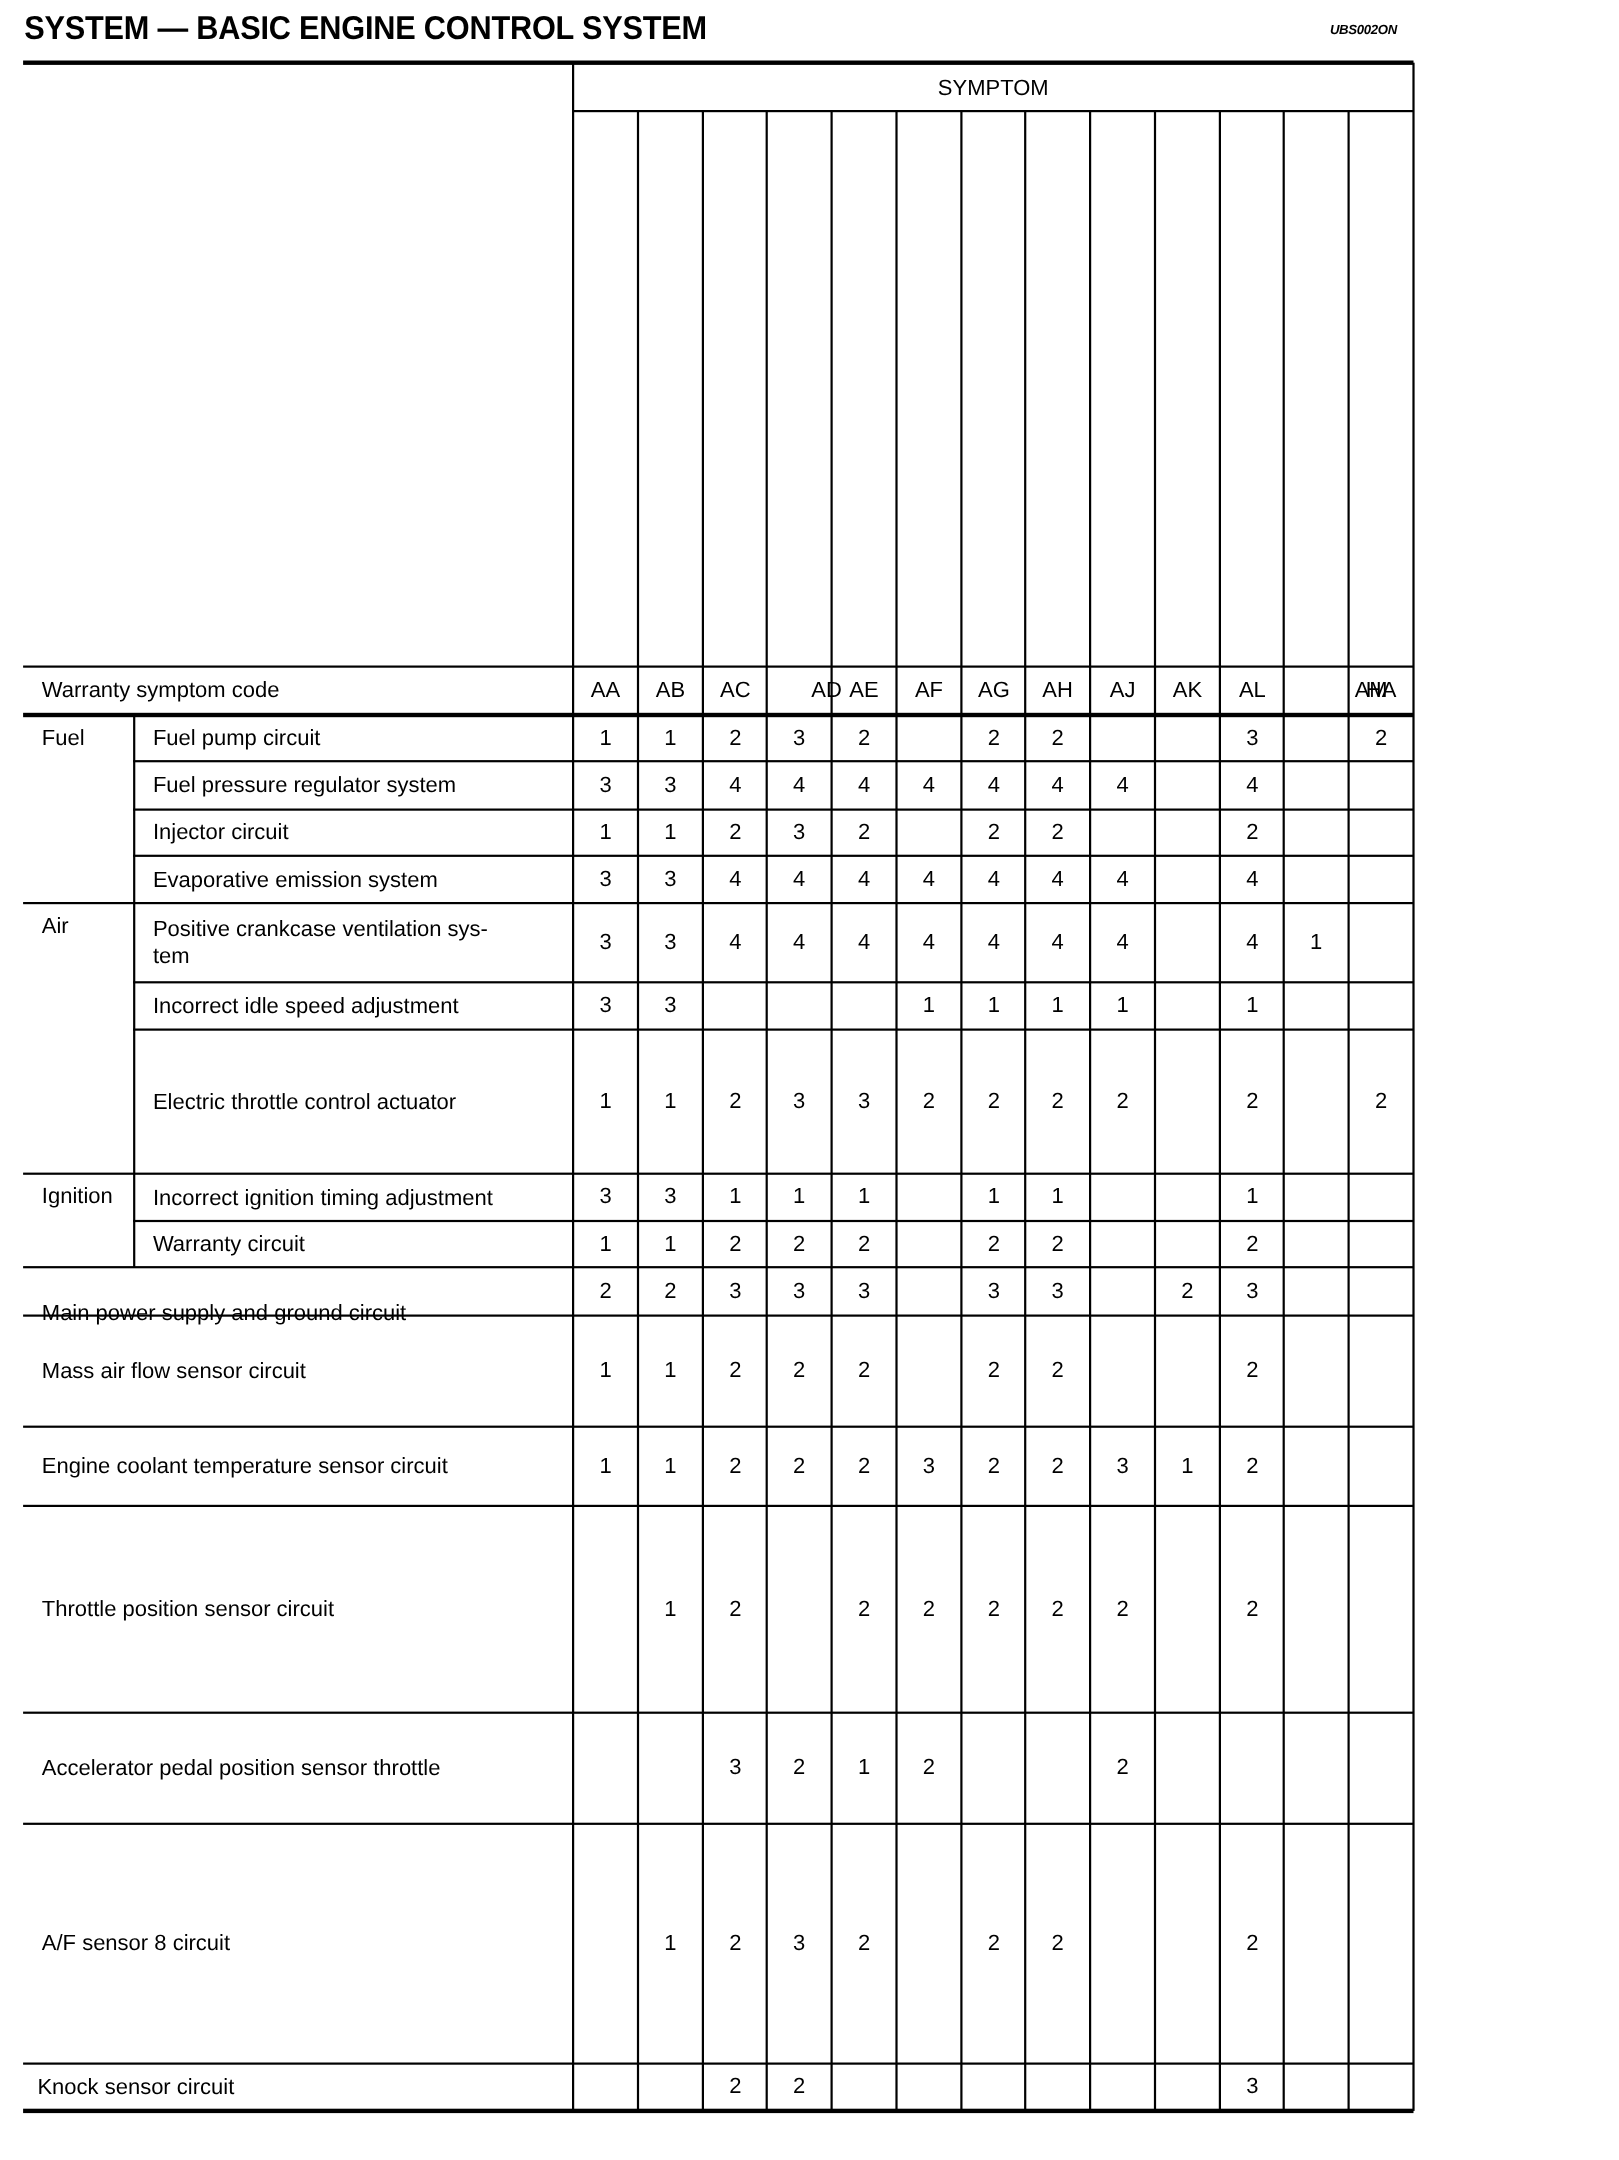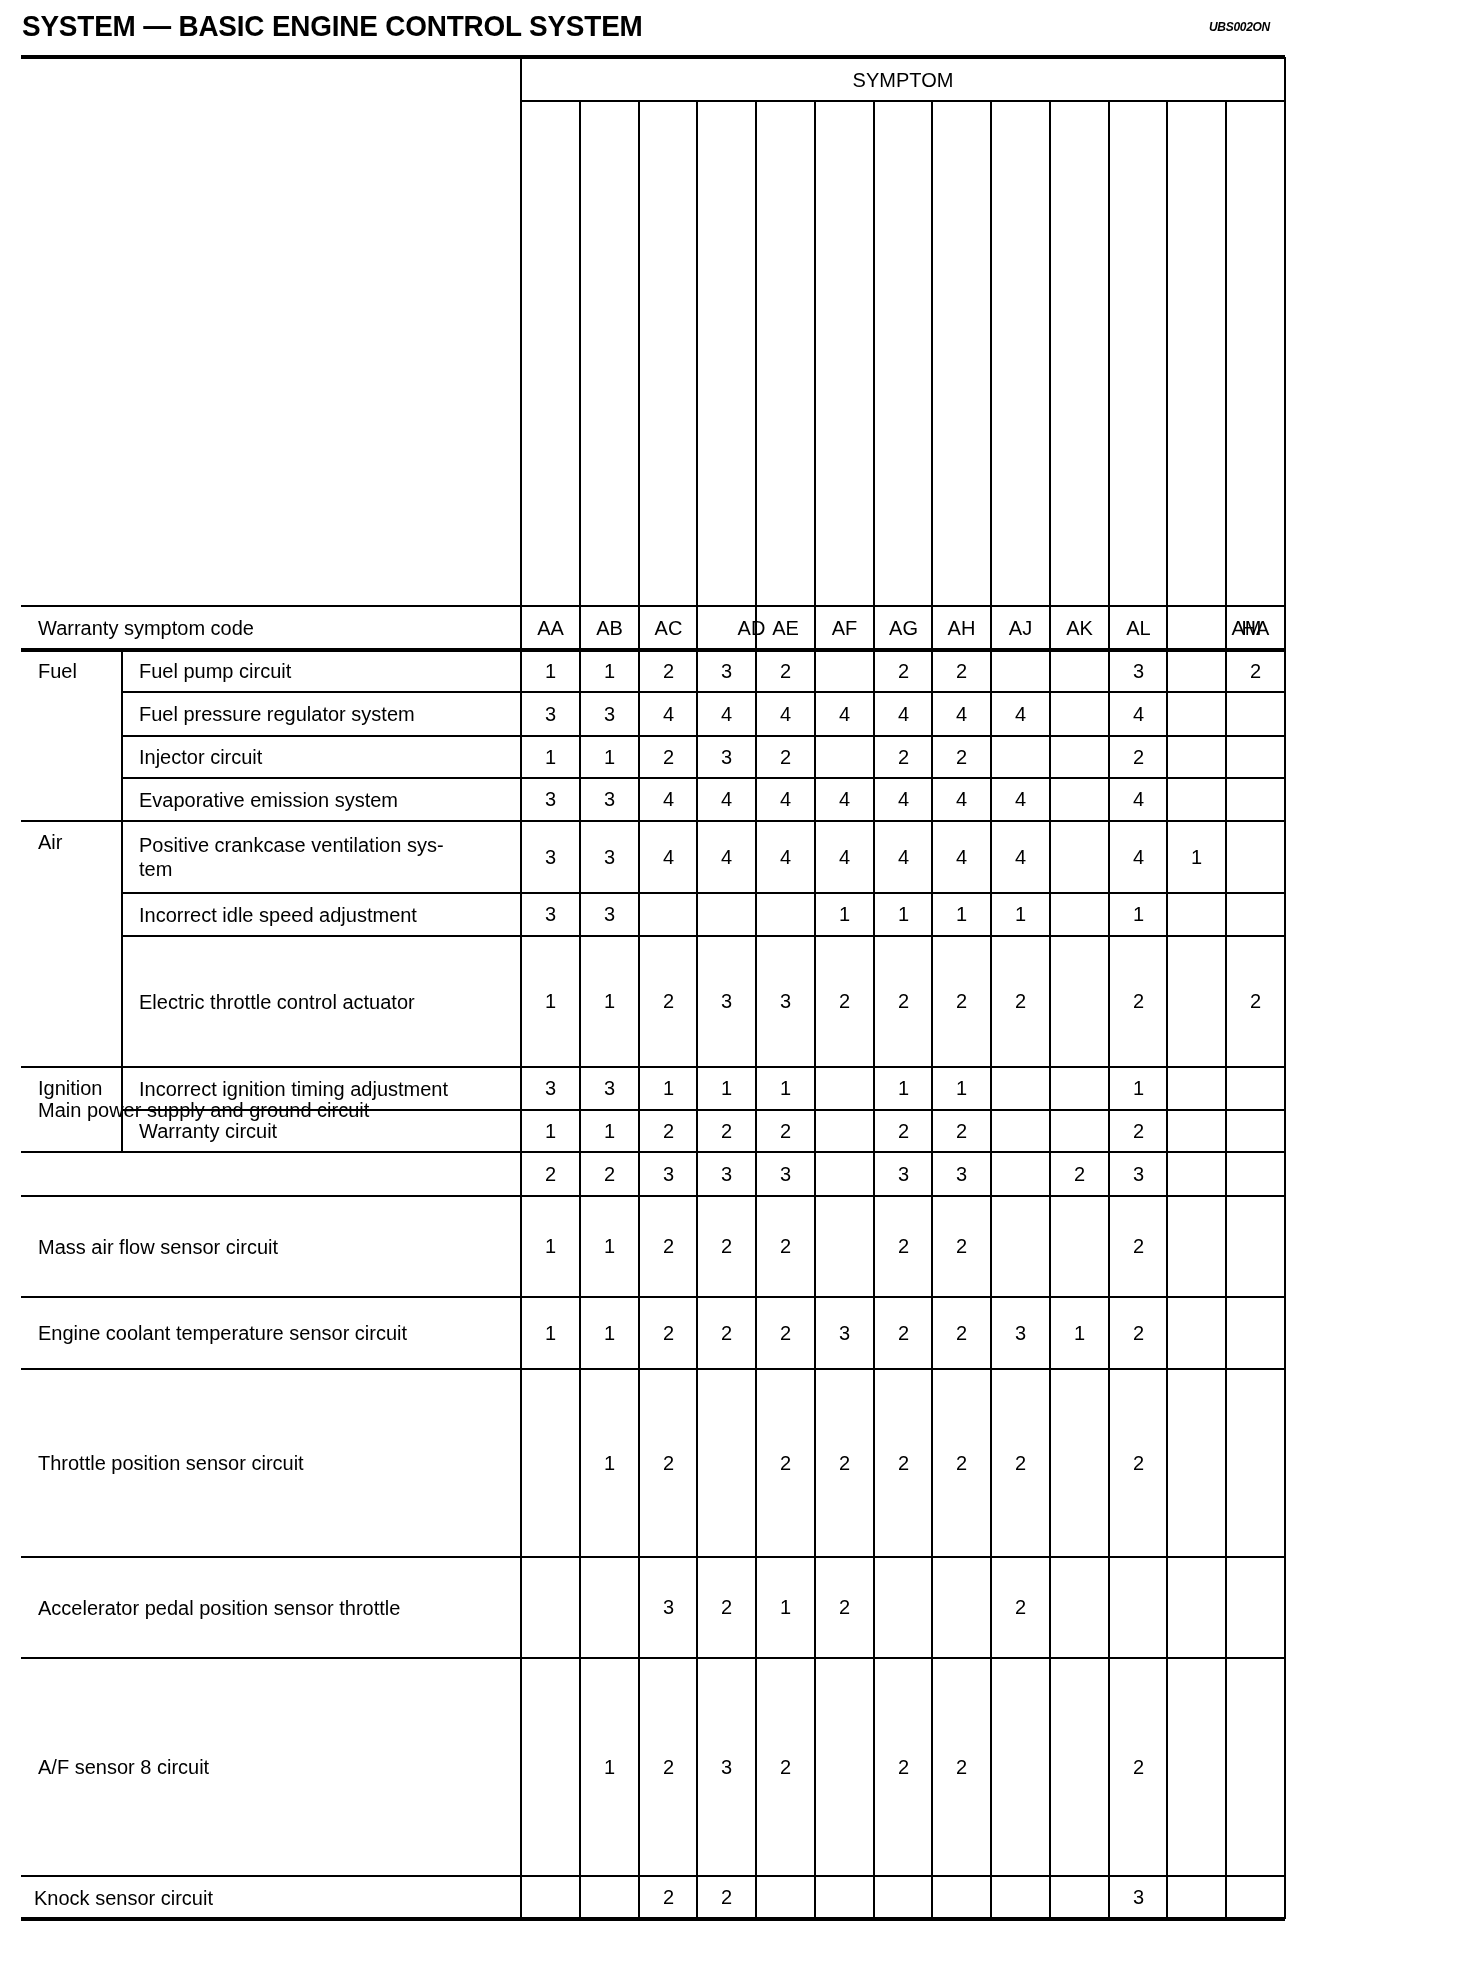--- a/index.html
+++ b/index.html
@@ -236,21 +236,21 @@
     <div class="cell" style="left:756px;top:1110px;height:42px">2</div>
     <div class="cell" style="left:815px;top:1110px;height:42px"></div>
     <div class="cell" style="left:874px;top:1110px;height:42px">2</div>
     <div class="cell" style="left:932px;top:1110px;height:42px">2</div>
     <div class="cell" style="left:991px;top:1110px;height:42px"></div>
     <div class="cell" style="left:1050px;top:1110px;height:42px"></div>
     <div class="cell" style="left:1109px;top:1110px;height:42px">2</div>
     <div class="cell" style="left:1167px;top:1110px;height:42px"></div>
     <div class="cell" style="left:1226px;top:1110px;height:42px"></div>
     <div class="hl" style="left:21px;top:1151px;width:1264px"></div>
-    <div class="label" style="left:38px;top:1096px;height:27px;width:473px;white-space:pre-line">Main power supply and ground circuit</div>
+    <div class="label" style="left:38px;top:1180px;height:27px;width:473px;white-space:pre-line">Main power supply and ground circuit</div>
     <div class="cell" style="left:521px;top:1152px;height:44px">2</div>
     <div class="cell" style="left:580px;top:1152px;height:44px">2</div>
     <div class="cell" style="left:639px;top:1152px;height:44px">3</div>
     <div class="cell" style="left:697px;top:1152px;height:44px">3</div>
     <div class="cell" style="left:756px;top:1152px;height:44px">3</div>
     <div class="cell" style="left:815px;top:1152px;height:44px"></div>
     <div class="cell" style="left:874px;top:1152px;height:44px">3</div>
     <div class="cell" style="left:932px;top:1152px;height:44px">3</div>
     <div class="cell" style="left:991px;top:1152px;height:44px"></div>
     <div class="cell" style="left:1050px;top:1152px;height:44px">2</div>

